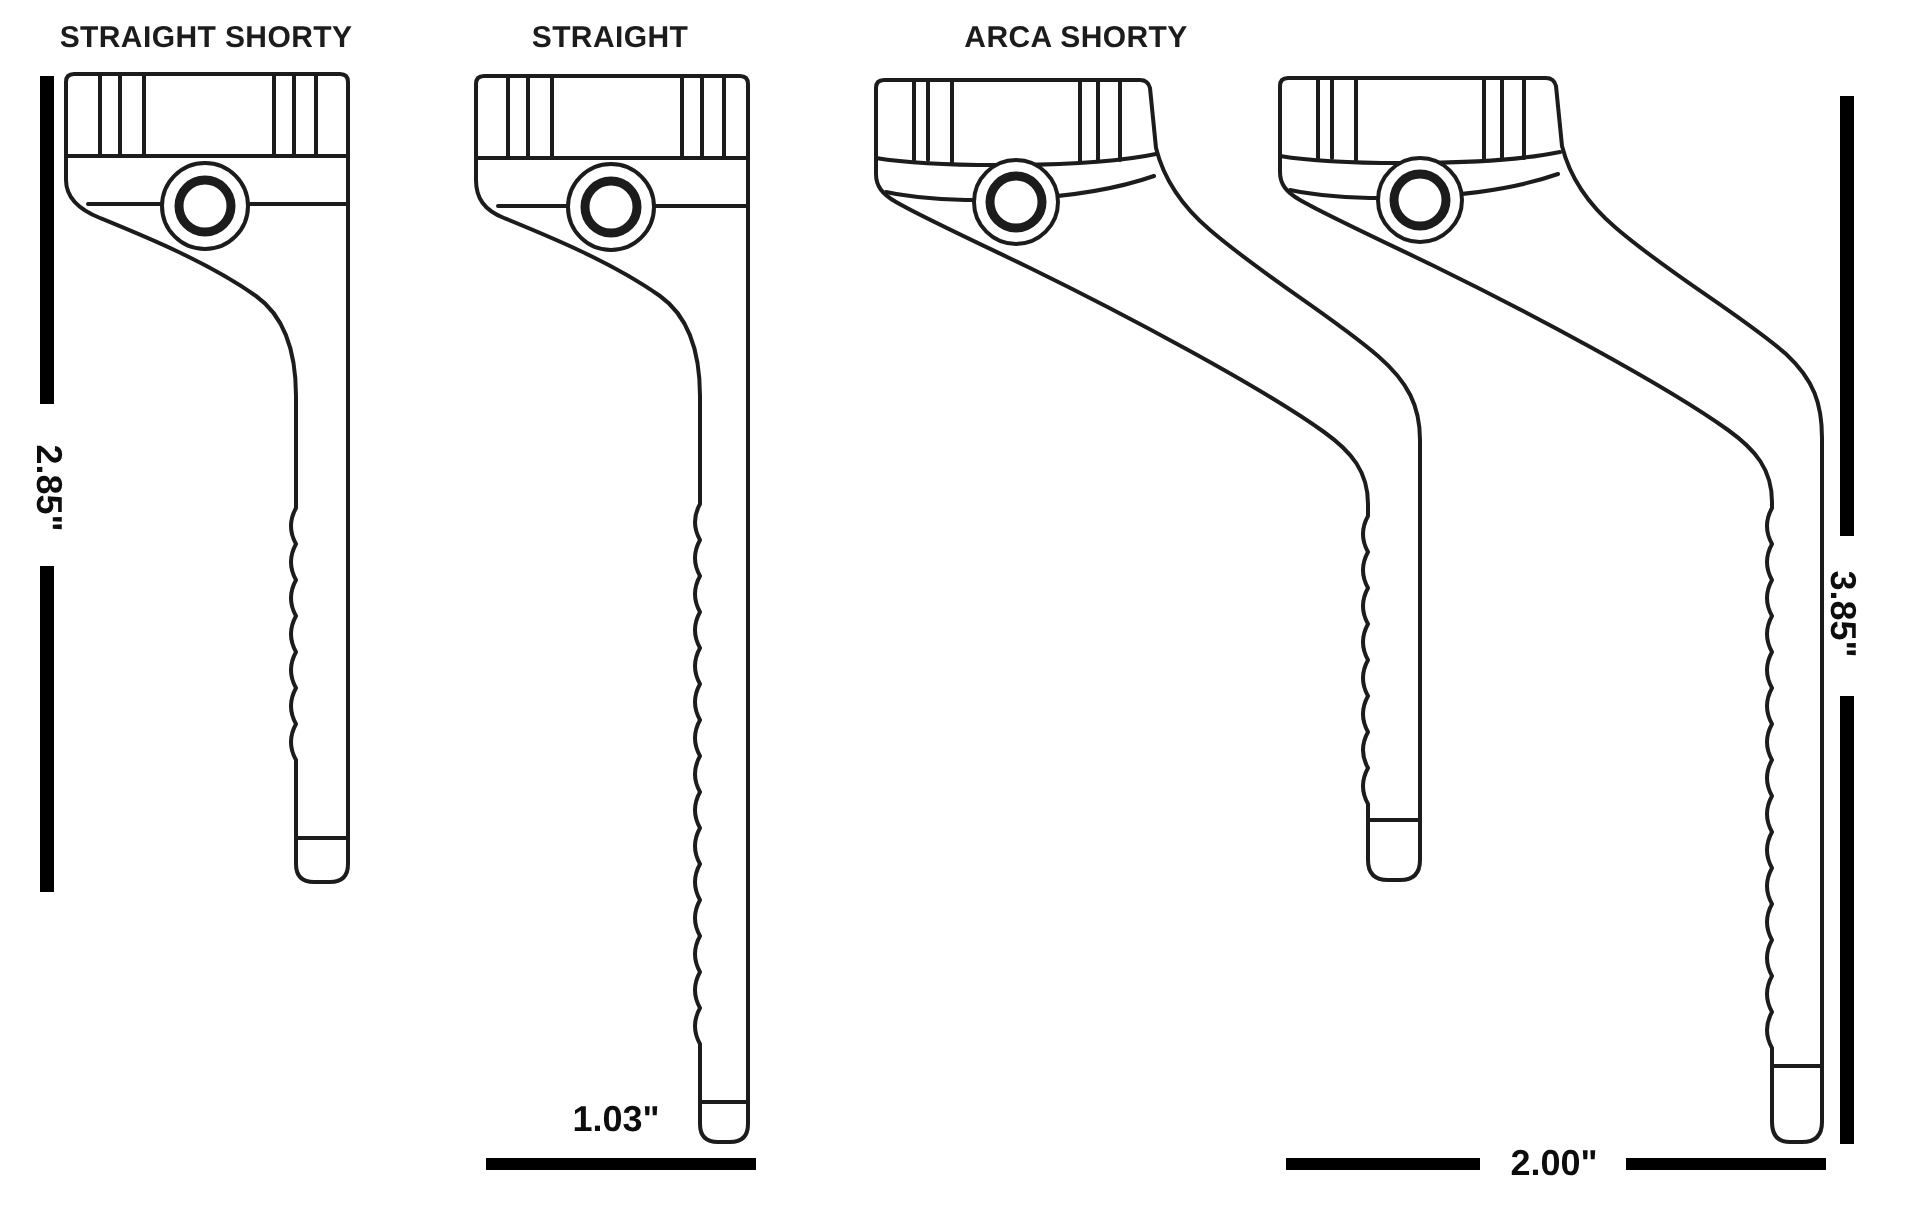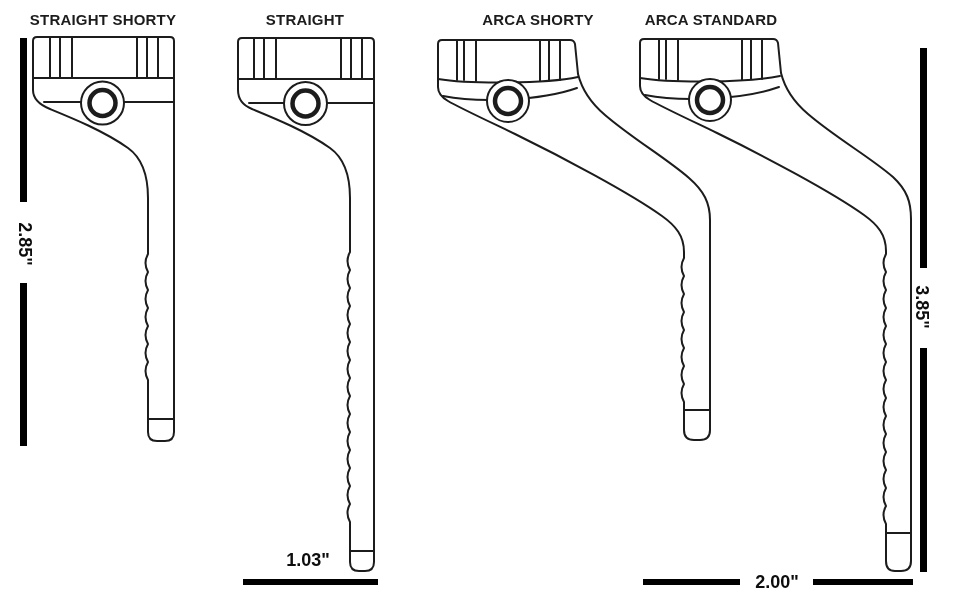--- a/index.html
+++ b/index.html
@@ -155,20 +155,19 @@
       <rect x="920" y="348" width="7" height="224"></rect>
       <rect x="243" y="579" width="135" height="6"></rect>
       <rect x="643" y="579" width="97" height="6"></rect>
       <rect x="813" y="579" width="100" height="6"></rect>
     </g>
   </svg>
 
   <div class="label title" style="left:103px; top:19px;">STRAIGHT SHORTY</div>
   <div class="label title" style="left:305px; top:19px;text-align:right;">STRAIGHT</div>
   <div class="label title" style="left:510px; top:19px;margin-left:28px;">ARCA SHORTY</div>
-  <div class="label title" style="left:711px; top:19px;">ARCA STANDARD</div>
 
   <div class="label dim dim-rot" style="left:24px; top:244px;">2.85"</div>
   <div class="label dim dim-rot" style="left:921px; top:307px;">3.85"</div>
   <div class="label dim" style="left:308px; top:560px;">1.03"</div>
   <div class="label dim" style="left:777px; top:582px;">2.00"</div>
 
 </div>
 
 </body></html>

